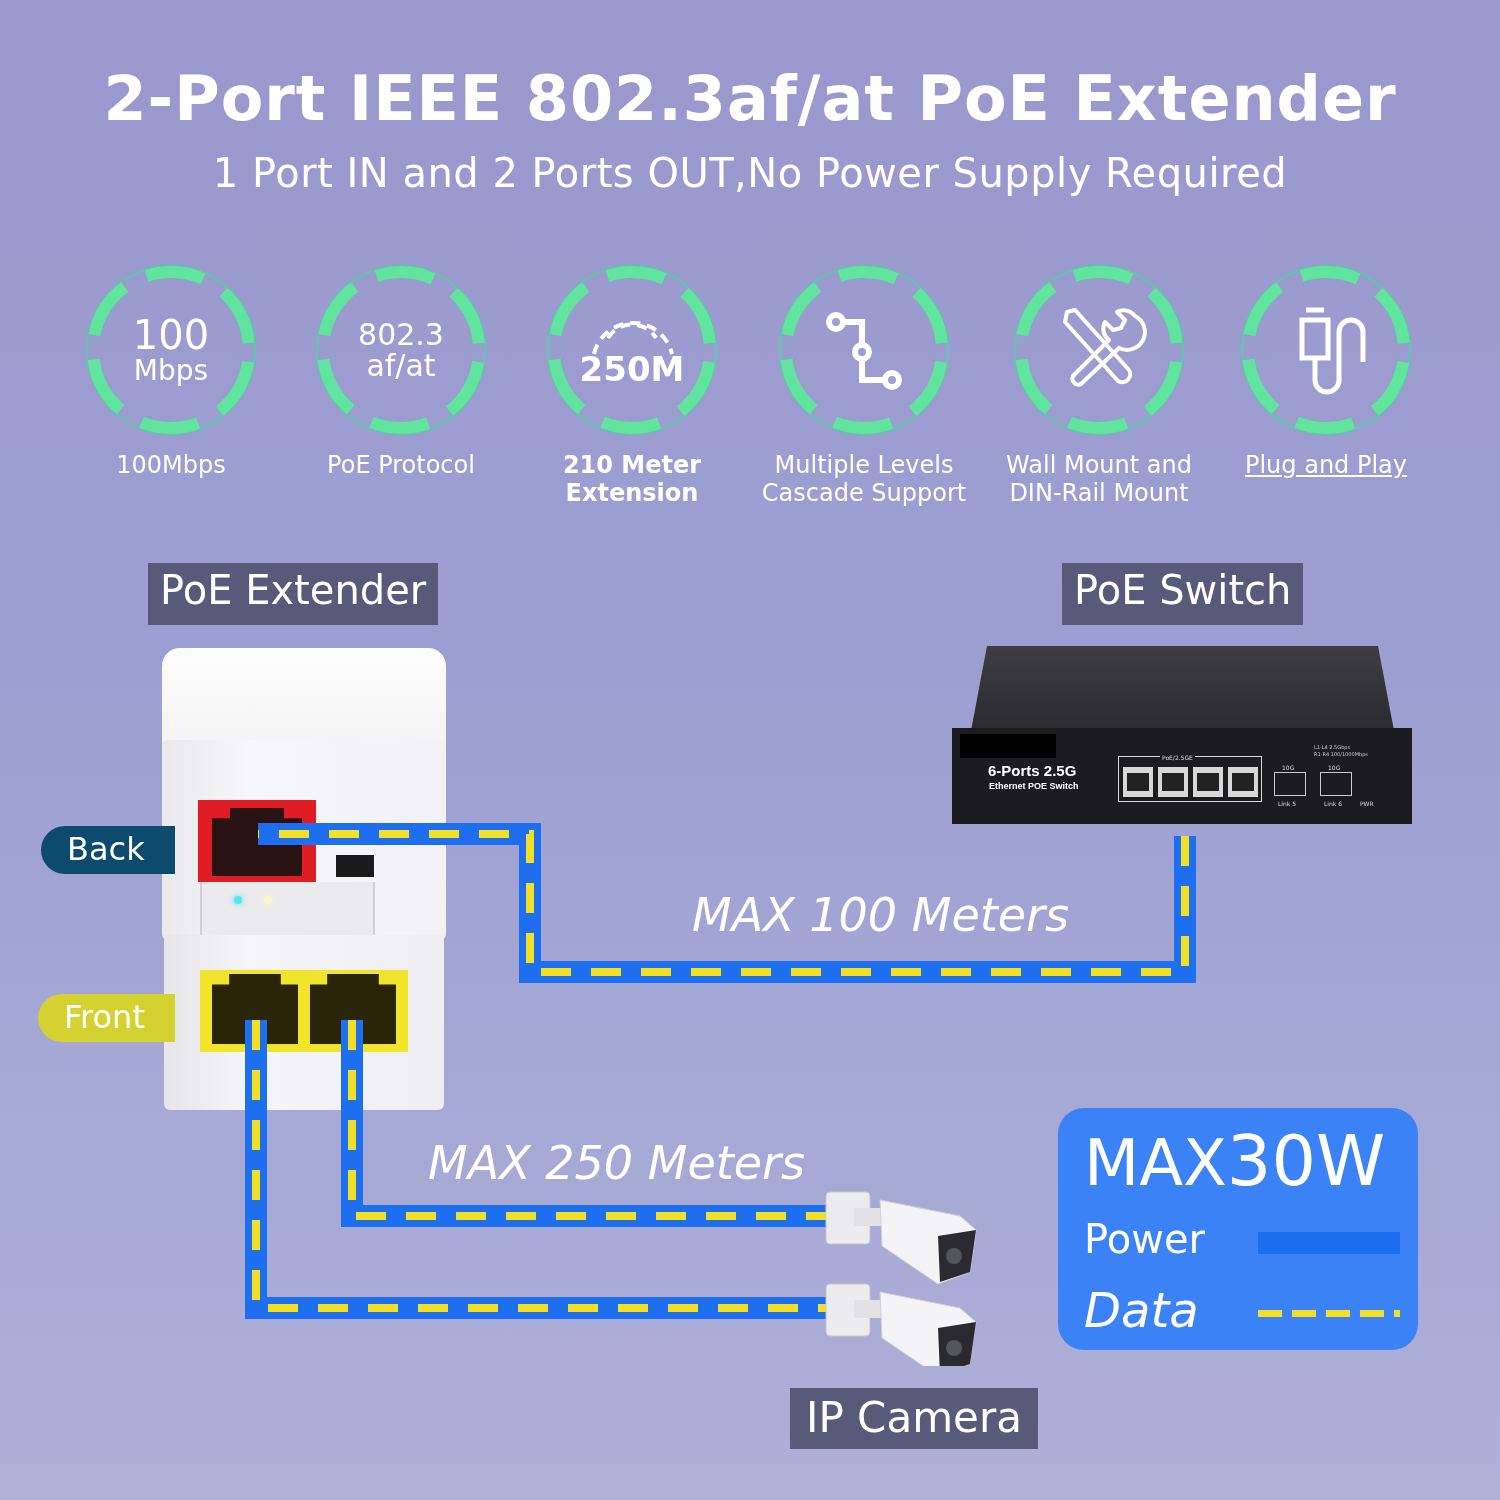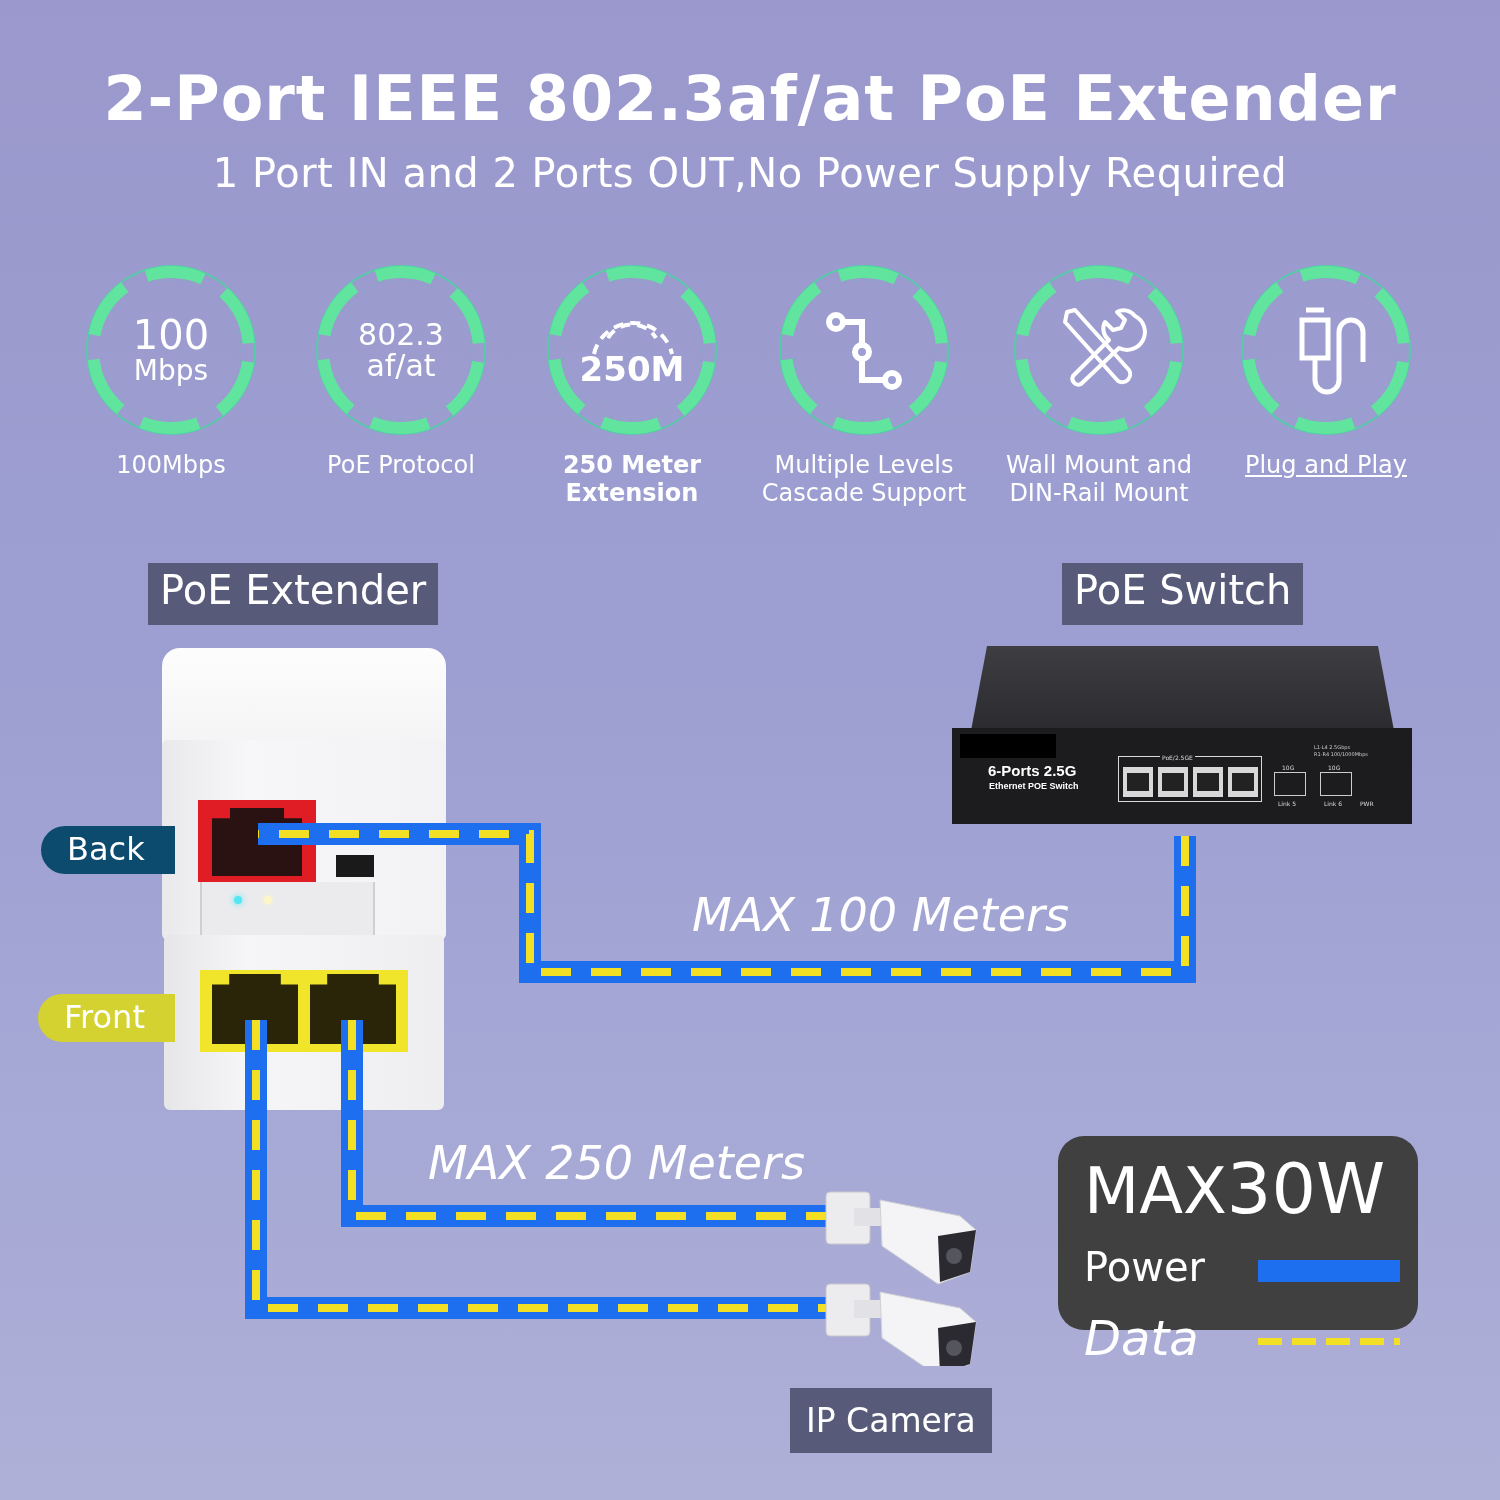--- a/index.html
+++ b/index.html
@@ -80,22 +80,22 @@
   .sw-name { font-family: "Liberation Sans", sans-serif; font-weight: bold; color: #fff; }
 
   
   .cable { stroke: #1e6ff0; stroke-width: 22; fill: none; stroke-linejoin: miter; stroke-linecap: butt; }
   .data { stroke: #f3df24; stroke-width: 8; fill: none; stroke-dasharray: 30 20; stroke-linecap: butt; }
 
   .dist { font-size: 46px; color: #fff; font-style: italic; }
 
   
   .legend {
-    left: 1058px; top: 1136px; width: 360px; height: 194px;
-    background: #404040; border-radius: 26px;
+    left: 1058px; top: 1108px; width: 360px; height: 242px;
+    background: #3b82f6; border-radius: 26px;
   }
 </style>
 </head>
 <body>
 
 <div class="abs title">2-Port IEEE 802.3af/at PoE Extender</div>
 <div class="abs subtitle">1 Port IN and 2 Ports OUT,No Power Supply Required</div>
 
 <div class="abs feature" style="left:61px; top:262px;">
   <div class="ring">
@@ -142,21 +142,21 @@
       <g>
         <path d="M50 92 A40 40 0 0 1 128 92" fill="none" stroke="#fff" stroke-width="4" stroke-dasharray="10 7"></path>
         <path d="M64 76 A28 28 0 0 1 112 76" fill="none" stroke="#fff" stroke-width="4" stroke-dasharray="10 7"></path>
       </g>
     </svg>
     <div class="ring-text" style="padding-top:40px;">
       <span class="big" style="font-size:34px;">250M</span>
     </div>
   </div>
   <div class="feature-label">
-    <div>250 Meter</div>
+    <div>210 Meter</div>
     <div>Extension</div>
   </div>
 </div>
 
 <div class="abs feature" style="left:754px; top:262px;">
   <div class="ring">
     <svg width="176" height="176" viewBox="0 0 176 176">
       <circle cx="88" cy="88" r="84" fill="none" stroke="#46d6a0" stroke-width="2" opacity="0.8"></circle>
       <circle cx="88" cy="88" r="78" fill="none" stroke="#5ee89a" stroke-width="12" stroke-dasharray="58 24.5" stroke-dashoffset="-12" opacity="0.95"></circle>
       <circle cx="88" cy="88" r="70" fill="none" stroke="#42c8a0" stroke-width="1" opacity="0.6" stroke-dasharray="2 8"></circle>
@@ -293,21 +293,21 @@
   </g>
   <g transform="translate(0,92)">
     <rect x="6" y="6" width="44" height="52" rx="4" fill="#ececee" stroke="#c8c8cc"></rect>
     <rect x="34" y="22" width="30" height="18" fill="#e2e2e6"></rect>
     <path d="M60 14 L140 30 L156 44 L150 86 L118 98 L62 60 Z" fill="#f4f4f6" stroke="#cfcfd4"></path>
     <path d="M118 50 L156 44 L150 86 L120 96 Z" fill="#2a2a30"></path>
     <circle cx="134" cy="70" r="8" fill="#55555e"></circle>
   </g>
 </svg>
 
-<div class="abs tag" style="left:790px; top:1388px; font-size:33px; padding:12px 16px;">IP Camera</div>
+<div class="abs tag" style="left:790px; top:1388px; font-size:42px; padding:4px 16px;">IP Camera</div>
 
 <div class="abs legend">
   <div class="abs" style="left:26px; top:18px; font-size:64px; color:#fff; line-height:1;">
     <span>MAX</span><span style="font-size:70px;">30W</span>
   </div>
   <div class="abs" style="left:26px; top:108px; font-size:40px;">Power</div>
   <div class="abs" style="left:200px; top:124px; width:142px; height:22px; background:#1e6ff0;"></div>
   <div class="abs" style="left:26px; top:174px; font-size:48px;font-style:italic;">Data</div>
   <div class="abs" style="left:200px; top:202px; width:142px; height:7px; background:repeating-linear-gradient(90deg,#f3df24 0 24px,transparent 24px 34px);"></div>
 </div>

